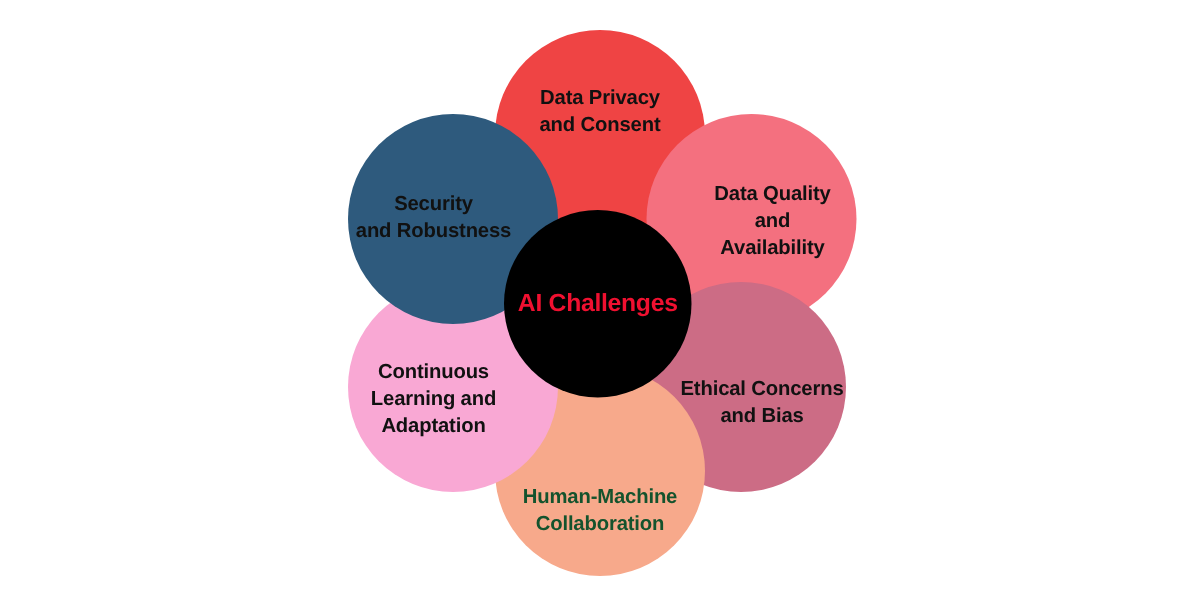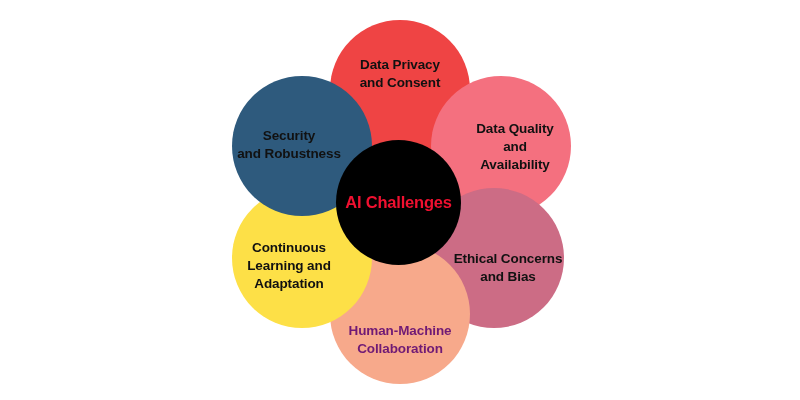--- a/index.html
+++ b/index.html
@@ -120,25 +120,25 @@
 and
 Availability</span>
   </div>
 
   <div class="petal" id="petal-ethical-concerns" style="background: rgb(204, 108, 133);">
     <span class="petal-label" style="color: rgb(17, 17, 17);">Ethical Concerns
 and Bias</span>
   </div>
 
   <div class="petal" id="petal-human-machine" style="background: rgb(247, 169, 139);">
-    <span class="petal-label" style="color: #701a75;">Human-Machine
+    <span class="petal-label" style="color: #14532d;">Human-Machine
 Collaboration</span>
   </div>
 
-  <div class="petal" id="petal-continuous-learning" style="background: #fde047;">
+  <div class="petal" id="petal-continuous-learning" style="background: #f9a8d4;">
     <span class="petal-label" style="color: rgb(17, 17, 17);">Continuous
 Learning and
 Adaptation</span>
   </div>
 
   <div class="petal" id="petal-security" style="background: rgb(46, 90, 125); justify-content: center;">
     <span class="petal-label" style="color: rgb(17, 17, 17);">Security
 and Robustness</span>
   </div>
 

